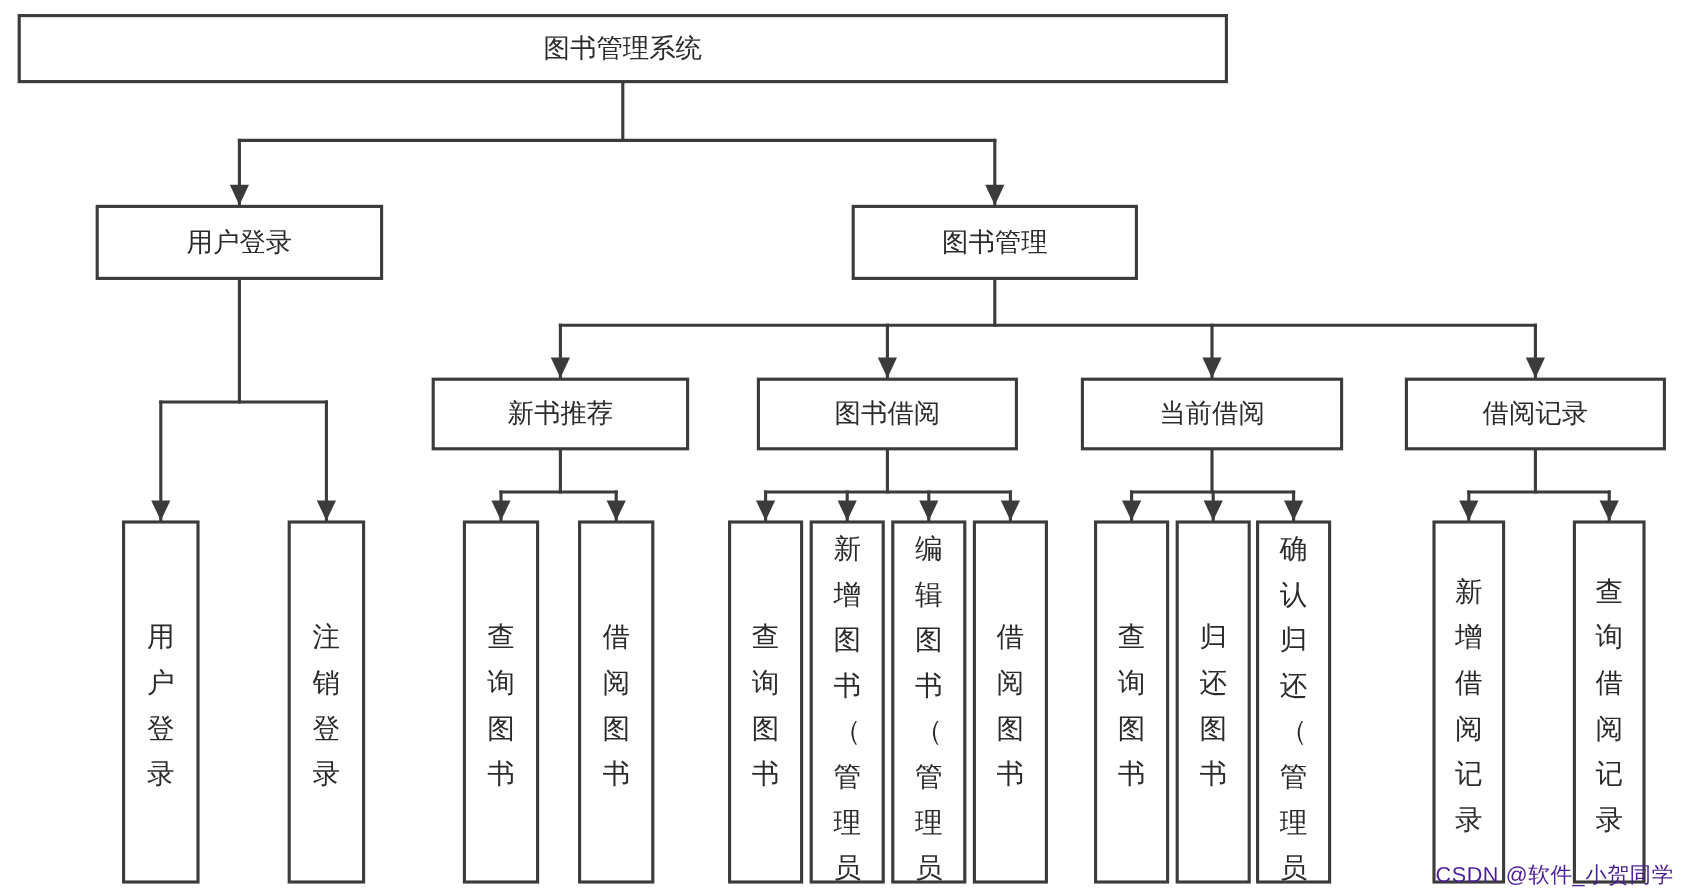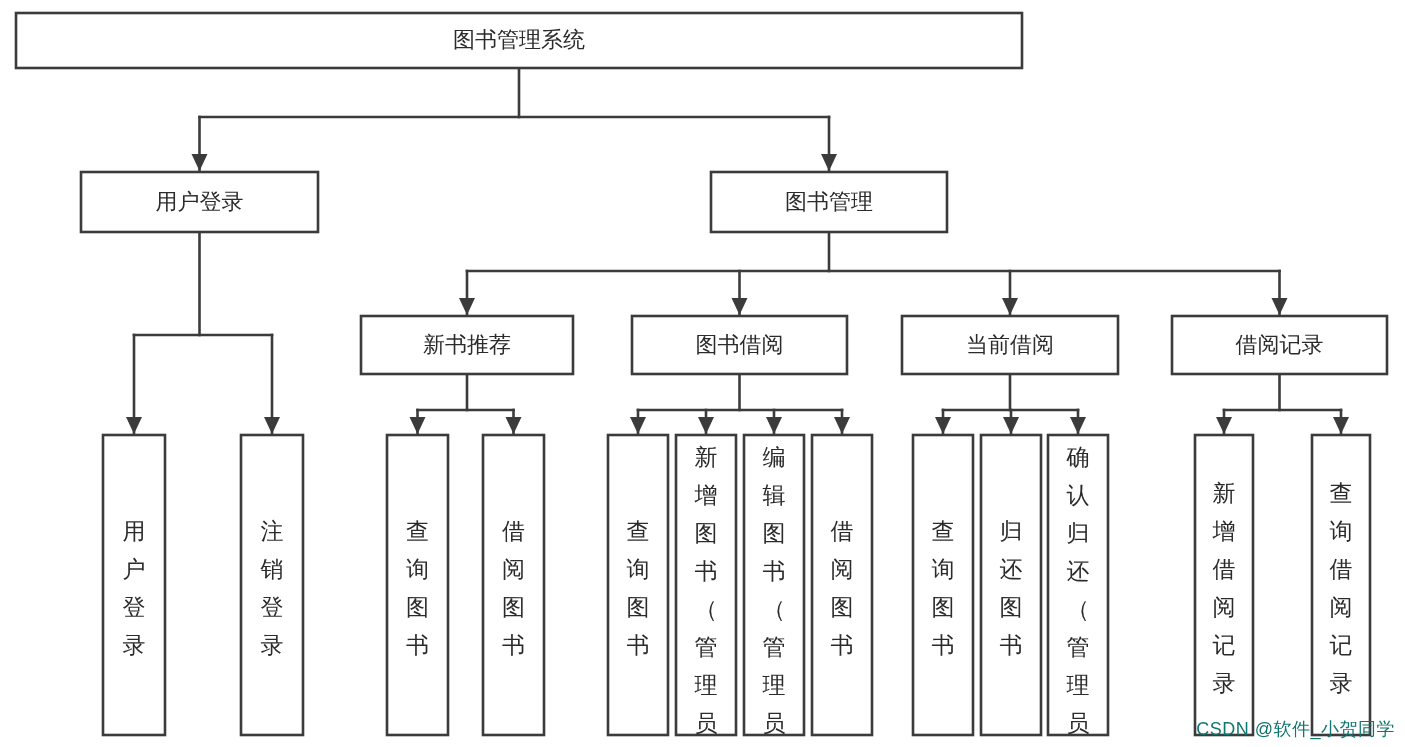--- a/index.html
+++ b/index.html
@@ -55,21 +55,21 @@
     font-family: "Liberation Sans", "DejaVu Sans", sans-serif;
     font-size: 23px;
     text-anchor: middle;
   }
   .watermark {
     position: absolute;
     right: 10px;
     bottom: 6px;
     font-family: "Liberation Sans", "DejaVu Sans", sans-serif;
     font-size: 18px;
-    color: #0f766e;
+    color: #4c1d95;
     letter-spacing: 0.5px;
     white-space: nowrap;
     user-select: none;
   }
 </style>
 </head>
 <body>
 
 <div id="canvas">
 

